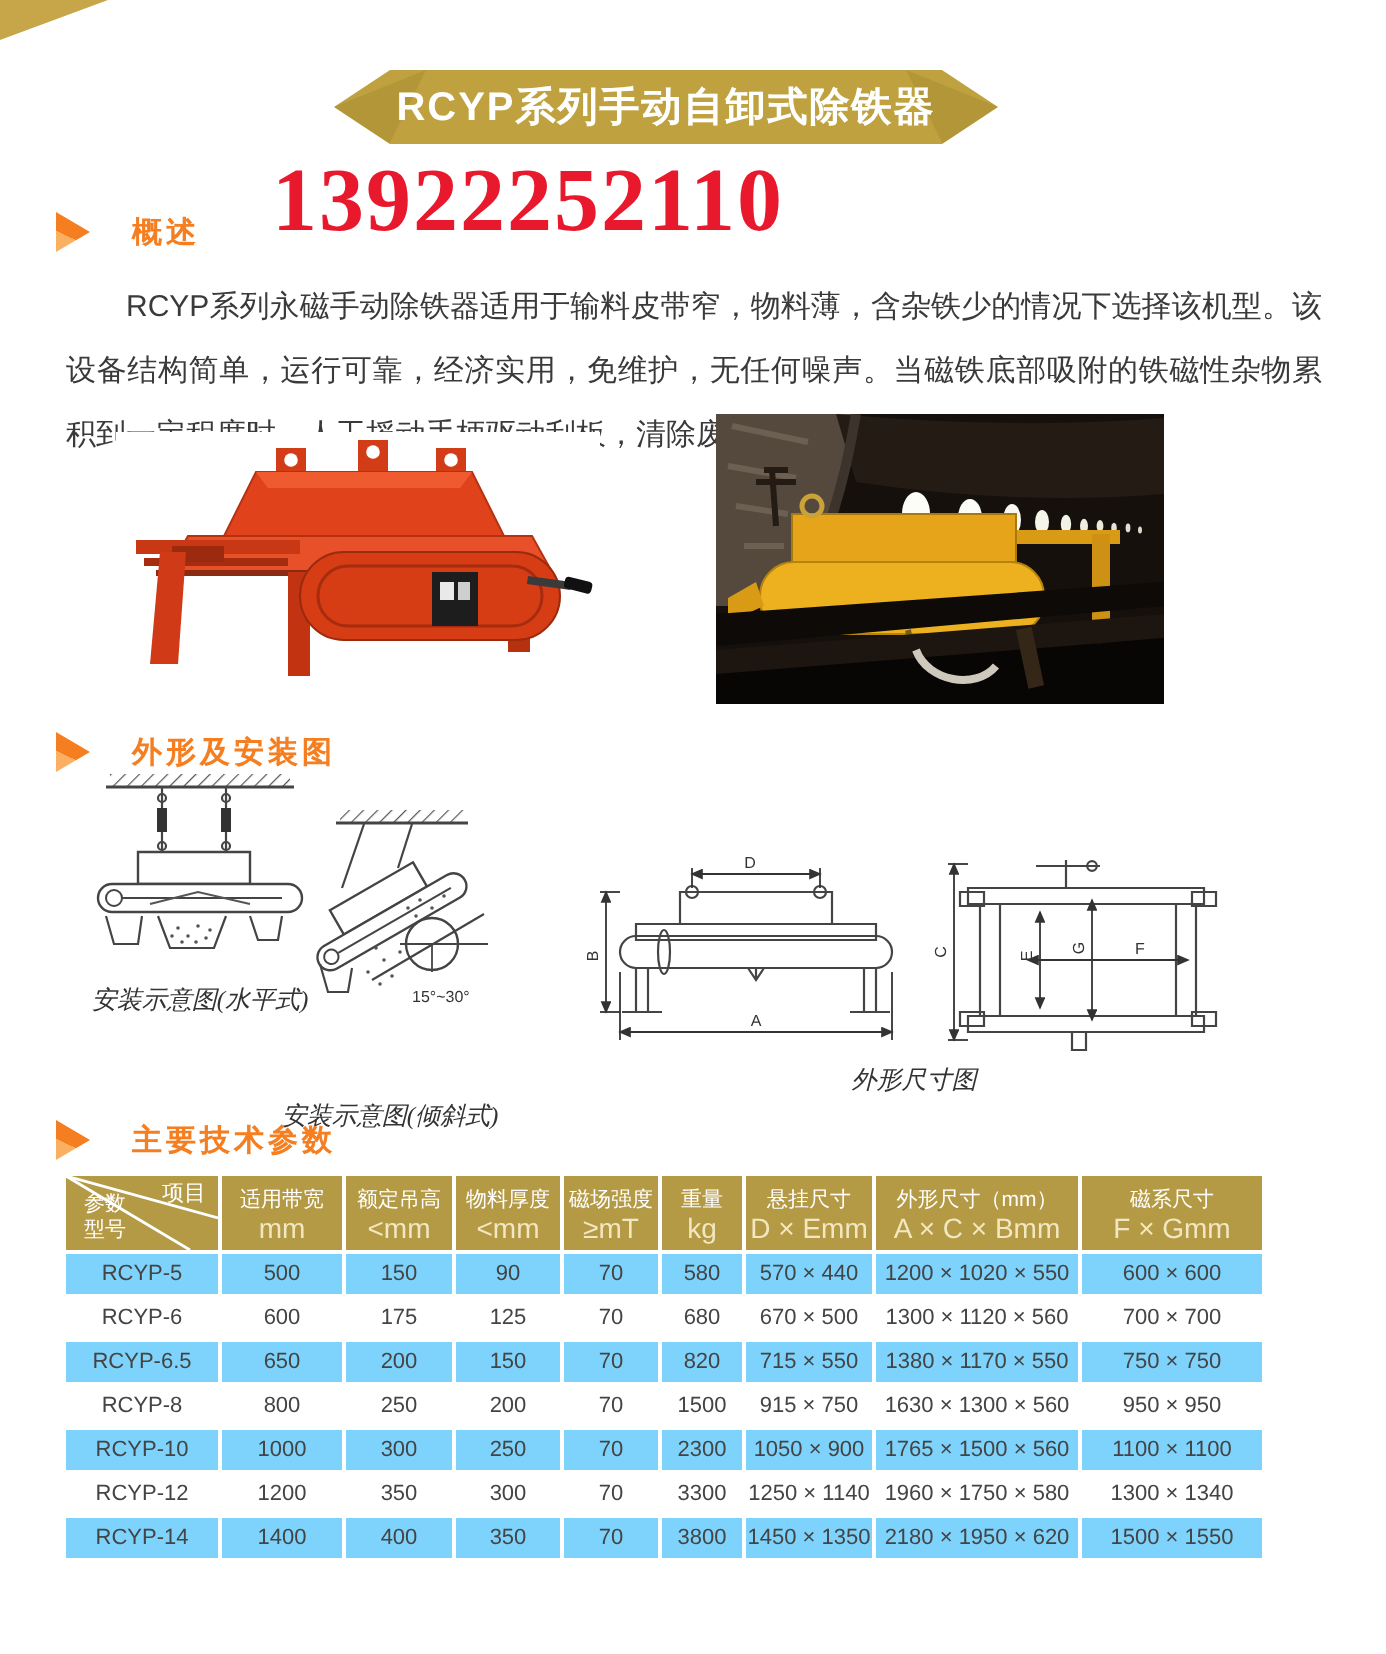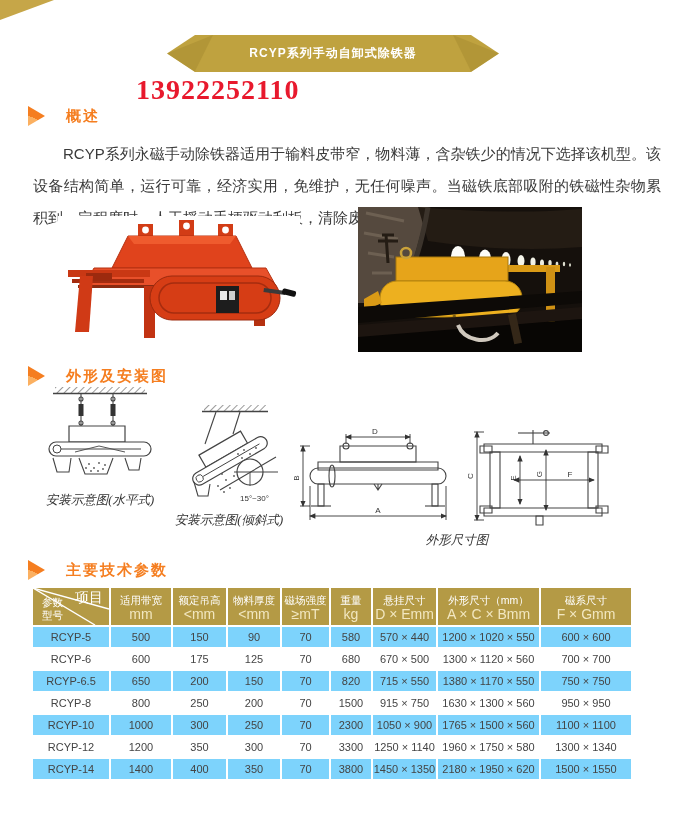--- a/index.html
+++ b/index.html
@@ -23,27 +23,27 @@
     background:#bfa23f;
     clip-path: polygon(28px 0, calc(100% - 28px) 0, 100% 50%, calc(100% - 28px) 100%, 28px 100%, 0 50%);
     display:flex; align-items:center; justify-content:center;
   }
   .banner .shade-l, .banner .shade-r {
     position:absolute; top:0; height:100%; width:46px; background:#a88c32; opacity:.55;
   }
   .banner .shade-l { left:0;  clip-path: polygon(0 50%, 100% 0, 60% 100%); }
   .banner .shade-r { right:0; clip-path: polygon(100% 50%, 0 0, 40% 100%); }
   .banner-title {
-    position:relative; color:#fff; font-size:12px; font-weight:bold; letter-spacing:1px;
+    position:relative; color:#fff; font-size:20px; font-weight:bold; letter-spacing:1px;
   }
   
   .phone {
     position:absolute; left:136px; top:74px;
     font-family:"Liberation Serif", serif;
-    font-size:28px; font-weight:bold; color:#e8192d; letter-spacing:1px;
+    font-size:45px; font-weight:bold; color:#e8192d; letter-spacing:1px;
   }
   
   .section-head { position:absolute; display:flex; align-items:center; gap:21px; }
   .arrow-icon {
     width:17px; height:20px; background:linear-gradient(205deg,#f57e20 62%, #fbb061 62%);
     clip-path: polygon(0 0, 100% 50%, 0 100%);
     flex:0 0 auto;
   }
   .section-title { color:#f57e20; font-size:15px; font-weight:bold; letter-spacing:2px; }
   #head-overview { left:28px; top:106px; }
@@ -54,21 +54,21 @@
     position:absolute; left:33px; top:138px; width:628px;
     font-size:15px; line-height:32px; text-align:justify; text-indent:2em; color:#3a3a3a;
   }
   
   .photo { position:absolute; }
   #photo-left  { left:58px;  top:216px; width:242px; height:132px; background:#fff; }
   #photo-right { left:358px; top:207px; width:224px; height:145px; }
   
   .diagram-block { position:absolute; display:flex; flex-direction:column; align-items:center; }
   #diag-horizontal { left:40px;  top:380px; width:120px;justify-content:space-between; }
-  #diag-inclined   { left:178px; top:400px; width:102px; }
+  #diag-inclined   { left:144px; top:400px; width:102px;gap:38px; }
   #diag-dimension  { left:288px; top:416px; width:338px; }
   .diagram-caption {
     margin-top:4px; font-family:"Liberation Serif", serif; font-style:italic;
     font-size:12.5px; color:#333; white-space:nowrap;
   }
   
   .specs-table {
     position:absolute; left:31px; top:586px;
     border-collapse:separate; border-spacing:2px; table-layout:fixed;
   }
@@ -78,21 +78,21 @@
     text-align:center; vertical-align:middle;
   }
   .specs-table th .unit { display:block; font-size:14px; color:#f2e7c0; }
   .specs-table td {
     font-size:11px; height:20px; text-align:center; vertical-align:middle;
     color:#444; background:#fff; padding:1px 0; white-space:nowrap;
   }
   .specs-table tr.shaded td { background:#7dd3fc; }
   th.corner { position:relative; padding:0; }
   th.corner svg { position:absolute; left:0; top:0; width:100%; height:100%; }
-  th.corner .c-top    { position:absolute; top:2px;  right:6px;  font-size:14px; }
+  th.corner .c-top    { position:absolute; top:2px;  right:6px;  font-size:11px; }
   th.corner .c-mid    { position:absolute; top:7px;  left:9px;   font-size:10.5px; }
   th.corner .c-bottom { position:absolute; bottom:3px; left:9px; font-size:10.5px; }
   
   .lineart line, .lineart path, .lineart rect, .lineart circle, .lineart ellipse, .lineart polyline, .lineart polygon {
     vector-effect: non-scaling-stroke;
   }
   .dim-text { font-size:8px; fill:#333; font-family:"Liberation Sans", sans-serif; }
 </style>
 </head>
 <body>

